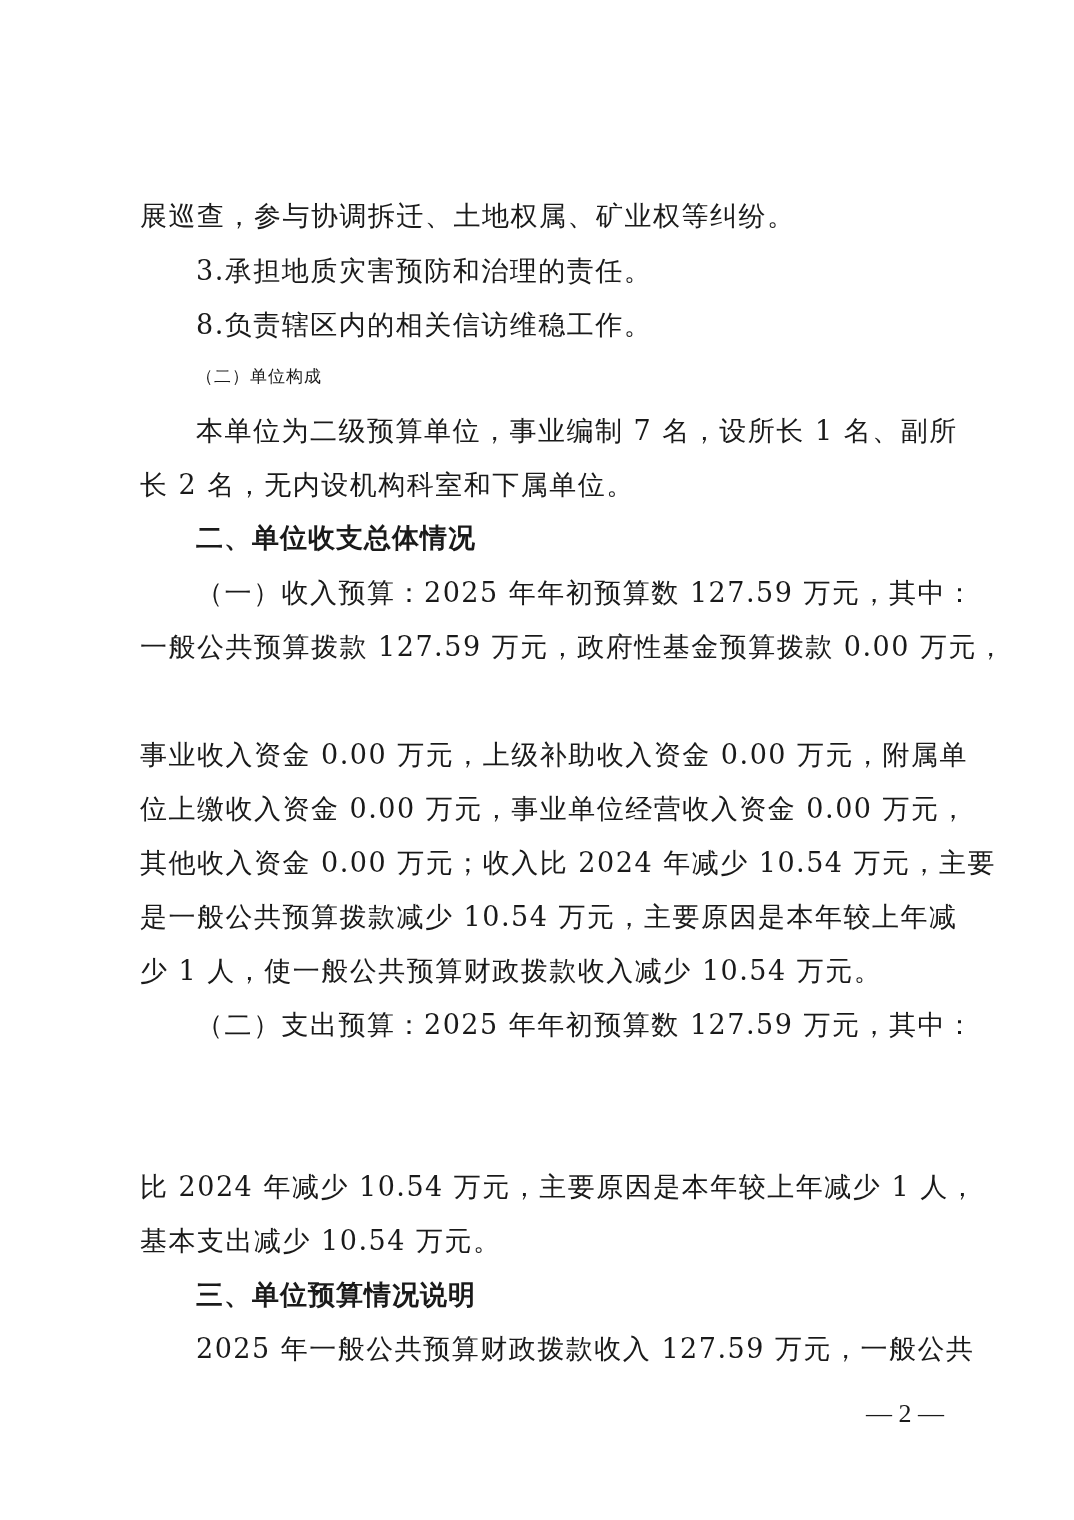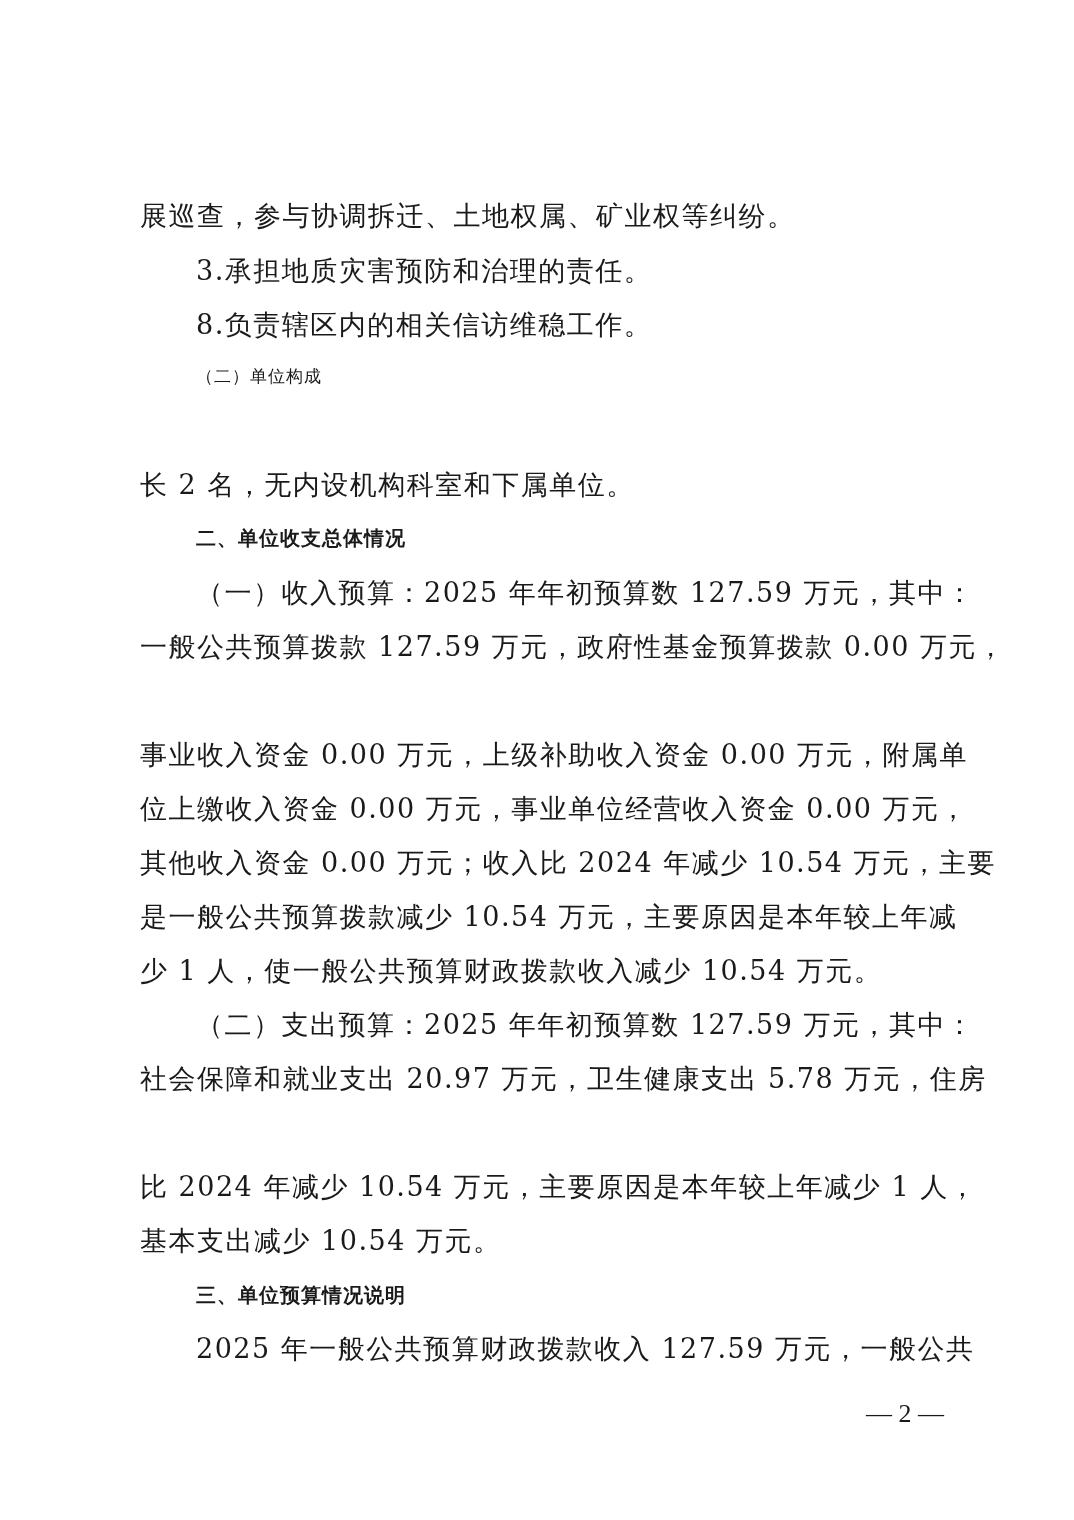--- a/index.html
+++ b/index.html
@@ -30,21 +30,21 @@
       width: 800px;
       font-size: 27px;
       line-height: 36px;
       white-space: nowrap;
       letter-spacing: 1.5px;
     }
     .indent { left: 196px; width: 744px; }
     .heading {
       font-family: "DejaVu Sans", "Liberation Sans", sans-serif;
       font-weight: bold;
-      font-size: 20px;
+      font-size: 27px;
       letter-spacing: 1px;
     }
     .subheading {
       font-family: "DejaVu Sans", "Liberation Sans", sans-serif;
       font-size: 17px;
       letter-spacing: 1px;
     }
     .justify {
       text-align-last: justify;
       text-align: justify;
@@ -61,30 +61,30 @@
     }
   </style>
 </head>
 <body>
 
 <div class="page">
   <div class="line" style="top:162px">展巡查，参与协调拆迁、土地权属、矿业权等纠纷。</div>
   <div class="line indent" style="top:217px">3.承担地质灾害预防和治理的责任。</div>
   <div class="line indent" style="top:271px">8.负责辖区内的相关信访维稳工作。</div>
   <div class="line indent subheading" style="top:322px">（二）单位构成</div>
+  <div class="line indent justify" style="top:377px">本单位为二级预算单位，事业编制 7 名，设所长 1 名、副所</div>
   <div class="line" style="top:431px">长 2 名，无内设机构科室和下属单位。</div>
   <div class="line indent heading" style="top:484px">二、单位收支总体情况</div>
   <div class="line indent justify" style="top:539px">（一）收入预算：2025 年年初预算数 127.59 万元，其中：</div>
   <div class="line justify" style="top:593px">一般公共预算拨款 127.59 万元，政府性基金预算拨款 0.00 万元，</div>
   <div class="line justify" style="top:701px">事业收入资金 0.00 万元，上级补助收入资金 0.00 万元，附属单</div>
   <div class="line justify" style="top:755px">位上缴收入资金 0.00 万元，事业单位经营收入资金 0.00 万元，</div>
   <div class="line justify" style="top:809px">其他收入资金 0.00 万元；收入比 2024 年减少 10.54 万元，主要</div>
   <div class="line justify" style="top:863px">是一般公共预算拨款减少 10.54 万元，主要原因是本年较上年减</div>
   <div class="line" style="top:917px">少 1 人，使一般公共预算财政拨款收入减少 10.54 万元。</div>
   <div class="line indent justify" style="top:971px">（二）支出预算：2025 年年初预算数 127.59 万元，其中：</div>
-  <div class="line justify" style="top:1025px">社会保障和就业支出 20.97 万元，卫生健康支出 5.78 万元，住房</div>
   <div class="line justify" style="top:1133px">比 2024 年减少 10.54 万元，主要原因是本年较上年减少 1 人，</div>
   <div class="line" style="top:1187px">基本支出减少 10.54 万元。</div>
   <div class="line indent heading" style="top:1241px">三、单位预算情况说明</div>
   <div class="line indent justify" style="top:1295px">2025 年一般公共预算财政拨款收入 127.59 万元，一般公共</div>
 
   <div class="page-number">— 2 —</div>
 </div>
 
 </body></html>

